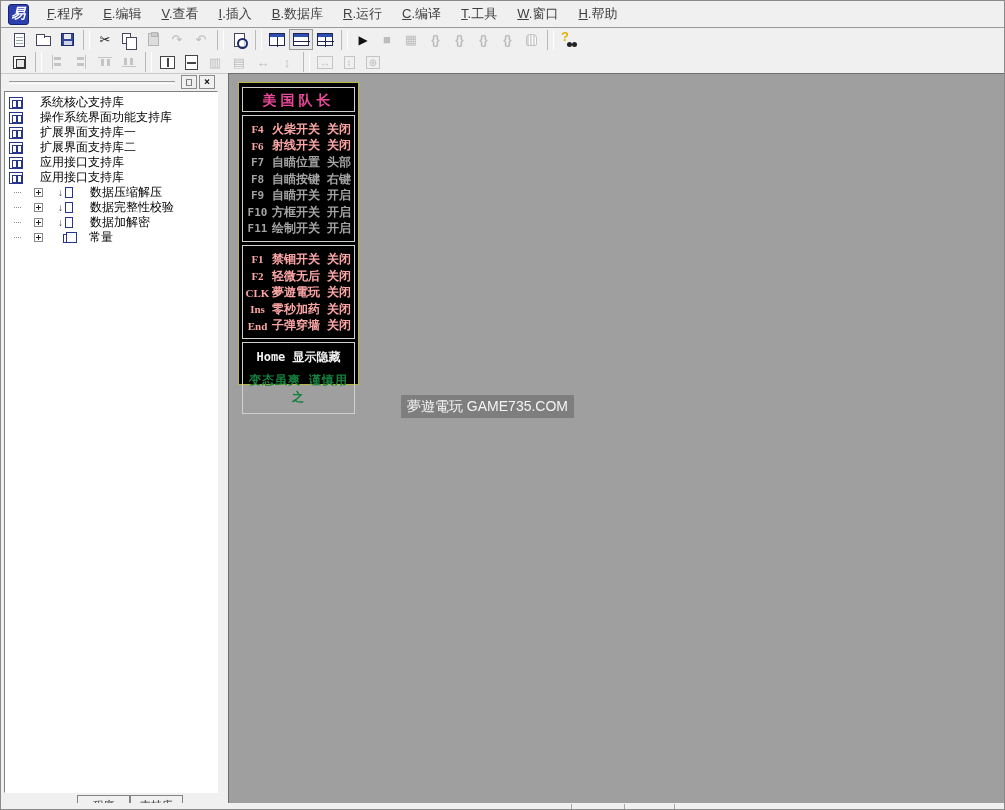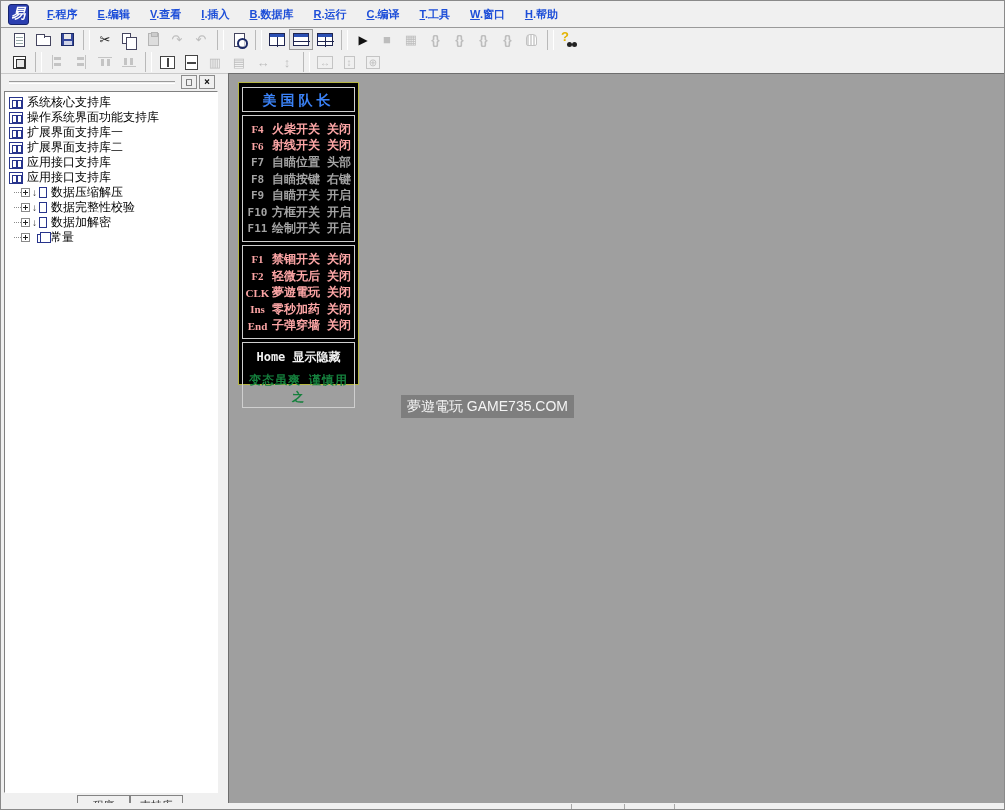--- a/index.html
+++ b/index.html
@@ -15,21 +15,21 @@
     display:flex; align-items:center; padding-left:5px;
     box-shadow: 0 1px 0 #9a9a9a, 0 2px 0 #ffffff;
     background:#f0f0f0;
   }
   .applogo {
     width:21px; height:21px; background:#2b3fb0; color:#fff;
     border-radius:3px; font-size:14px; font-weight:bold;
     display:flex; align-items:center; justify-content:center;
     font-style:italic; margin:0 8px 0 2px; border:1px solid #16246e;
   }
-  .menu-item { padding:3px 10px; font-size:11px; color:#1d4ed8; cursor:default; white-space:nowrap;font-weight:bold; }
+  .menu-item { padding:3px 10px; font-size:13px; color:#404040; cursor:default; white-space:nowrap; }
   .menu-item u { text-decoration:underline; }
   
   .toolbar {
     position:absolute; left:0; right:0; display:flex; align-items:center;
     padding-left:6px; background:#f0f0f0;
   }
   .toolbar1 { top:27px; height:23px; }
   .toolbar2 { top:50px; height:22px; box-shadow: 0 1px 0 #c9c9c9; }
   .tbtn {
     width:24px; height:21px; display:inline-flex; align-items:center; justify-content:center;
@@ -82,21 +82,21 @@
   
   .dock { position:absolute; left:2px; top:73px; width:216px; height:731px; background:#f0f0f0; }
   .dock-header { position:relative; height:17px; }
   .dock-grip { position:absolute; left:6px; right:44px; top:7px; height:3px; border-top:1px solid #9a9a9a; border-bottom:1px solid #fff; }
   .dock-btn { position:absolute; top:1px; width:16px; height:14px; border:1px solid #8c8c8c; background:#f0f0f0;
     font-size:10px; line-height:12px; text-align:center; color:#111; font-weight:bold; font-family:"DejaVu Sans Mono",monospace; }
   .dock-btn.float { right:22px; }
   .dock-btn.close { right:4px; }
   .treebox { position:absolute; left:1px; right:1px; top:17px; bottom:12px; background:#fff;
     border:1px solid; border-color:#808080 #fff #fff #808080; padding:3px 2px; overflow:hidden; }
-  .titem { display:flex; align-items:center; height:15px; font-size:12px; color:#000; white-space:nowrap; padding-left:2px; }
+  .titem { display:flex; align-items:center; height:15px; font-size:12px; color:#000; white-space:nowrap; padding-left:2px;gap:13px; }
   .titem .tconn { display:none; }
   .titem .plus { display:none; }
   .titem.child .tconn { display:inline-block; width:7px; height:1px; border-top:1px dotted #8a8a8a; margin-left:5px; }
   .titem.child .plus { display:inline-block; position:relative; width:9px; height:9px; border:1px solid #8a8a8a; background:#fff; margin-right:3px; }
   .titem.child .plus::before { content:''; position:absolute; left:1px; top:3px; width:5px; height:1px; background:#222; }
   .titem.child .plus::after { content:''; position:absolute; left:3px; top:1px; width:1px; height:5px; background:#222; }
   .ticon { position:relative; display:inline-flex; margin-right:4px; }
   .ic-lib .gi { position:relative; width:14px; height:12px; background:#fff; border:1px solid #27348c; }
   .ic-lib .gi::before { content:''; position:absolute; left:2px; top:2px; width:3px; height:6px; border:1px solid #27348c; }
   .ic-lib .gi::after { content:''; position:absolute; left:7px; top:2px; width:3px; height:6px; border:1px solid #27348c; }
@@ -109,29 +109,29 @@
     font-size:11px; text-align:center; padding-top:2px; overflow:hidden; color:#333; }
   
   .workspace { position:absolute; left:227px; top:72px; width:778px; height:732px;
     background:#9f9f9f; border-top:1px solid #6e6e6e; border-left:1px solid #6e6e6e; }
   .statusbar { position:absolute; left:0; right:0; bottom:0; height:6px; background:#f0f0f0; }
   .statustick { position:absolute; bottom:0; width:1px; height:5px; background:#a8a8a8; }
   
   .trainer { position:absolute; left:9px; top:8px; width:121px; height:303px; background:#000;
     border:1px solid #b6b642; font-family:"DejaVu Sans Mono","DejaVu Sans",monospace; }
   .tr-title { margin:4px 3px 0; height:25px; line-height:24px; border:1px solid #cfcfcf; text-align:center;
-    color:#3b82f6; font-weight:bold; font-size:14px; letter-spacing:4px; }
+    color:#ec4899; font-weight:bold; font-size:14px; letter-spacing:4px; }
   .tr-box { margin:3px 3px 0; border:1px solid #cfcfcf; padding:5px 0 4px; }
   .trow { display:flex; align-items:center; height:16.6px; font-size:12px; font-weight:bold; }
   .trow .tkey { width:29px; text-align:center; font-size:11px; }
   .trow .tname { flex:1; letter-spacing:0; }
   .trow .tval { width:29px; margin-right:3px; text-align:right; }
   .c-w { color:#fca5a5;font-family:Liberation Serif, serif; }
   .c-c { color:#a3a3a3; }
-  .tr-foot { margin:3px 3px 0; border:1px solid #cfcfcf; padding:6px 0 1px; }
+  .tr-foot { margin:3px 3px 0; border:1px solid #cfcfcf; padding:6px 0 7px; }
   .tr-toggle { text-align:center; color:#f2f2f2; font-size:12px; font-weight:bold; }
   .tr-warning { text-align:center; color:#15803d; font-size:12px; font-weight:bold; margin-top:6px; letter-spacing:1px; }
   
   .watermark { position:absolute; left:172px; top:321px; width:173px; height:23px; background:#7e7e7e;
     color:#f4f4f4; font-size:14px; display:flex; align-items:center; justify-content:center; white-space:nowrap; }
 </style>
 </head>
 <body>
 
 <div class="screen">

